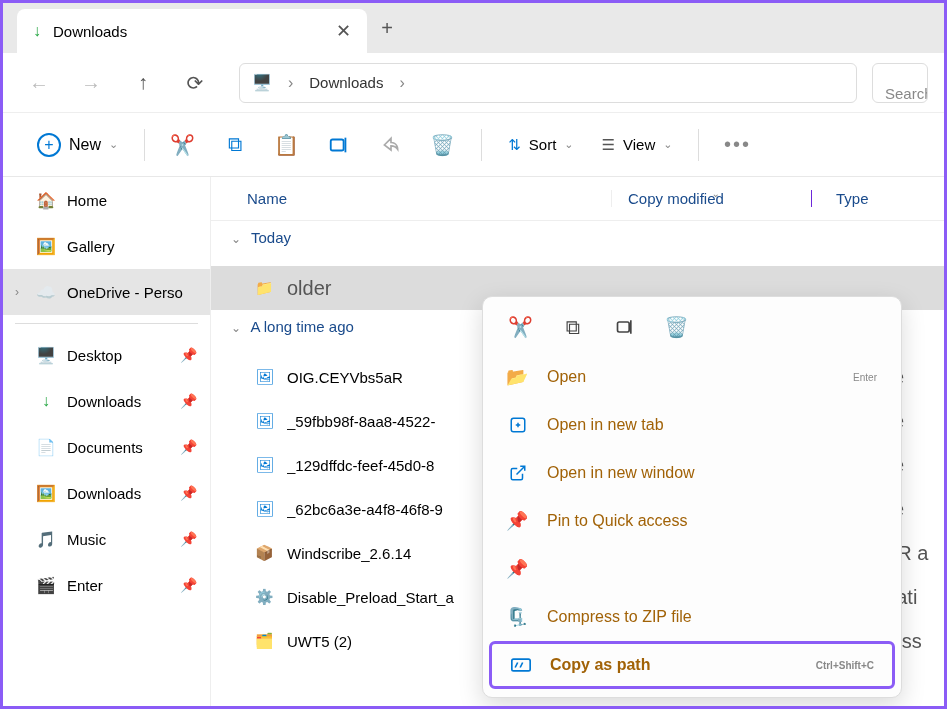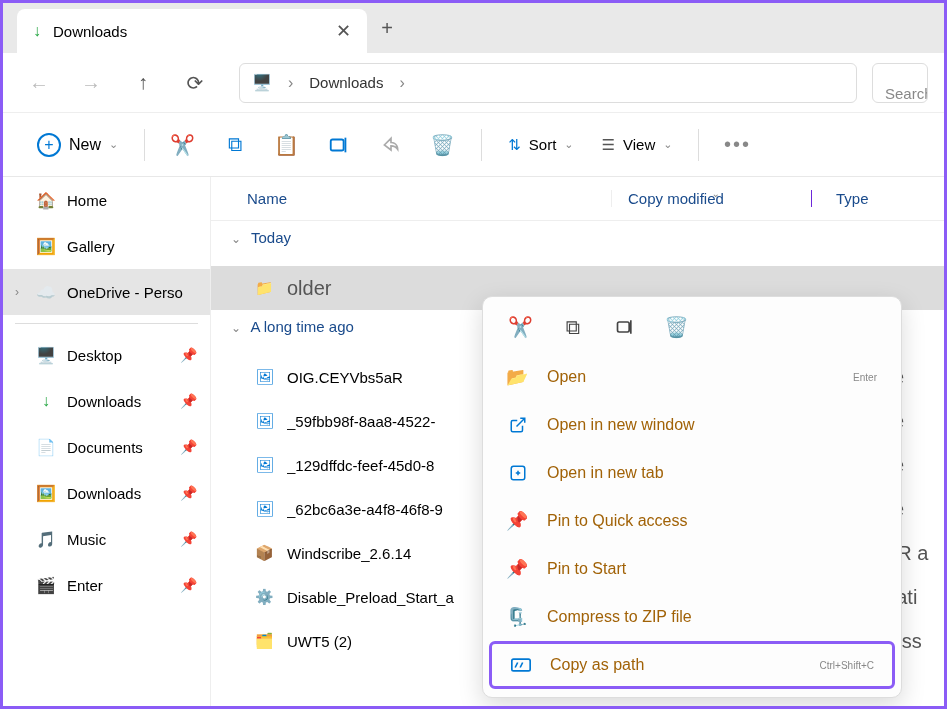--- a/index.html
+++ b/index.html
@@ -58,21 +58,21 @@
 .row.sel { background: #dcdcdc; }
 .row .fname { flex: 1; white-space: nowrap; overflow: hidden; }
 .row .type { width: 60px; text-align: left; color: #555; font-size: 20px; }
 .fileicon { width: 20px; height: 20px; display: flex; align-items: center; justify-content: center; }
 
 
 .contextmenu { position: absolute; left: 479px; top: 293px; width: 420px; background: #fdfdfd; border: 1px solid #ddd; border-radius: 10px; box-shadow: 0 8px 24px rgba(0,0,0,0.15); padding: 8px 6px; z-index: 100; }
 .cm-toolbar { display: flex; gap: 24px; padding: 8px 18px 12px; }
 .cm-tbicon { width: 28px; height: 28px; display: flex; align-items: center; justify-content: center; font-size: 20px; color: #444; }
 .cm-item { display: flex; align-items: center; height: 48px; padding: 0 18px; gap: 18px; font-size: 16px; border-radius: 6px; }
-.cm-item.hl { border: 3px solid #8b5cf6; }
+.cm-item.hl { border: 3px solid #8b5cf6; font-weight: bold; }
 .cm-item .cmicon { width: 22px; height: 22px; display: flex; align-items: center; justify-content: center; font-size: 18px; color: #0078d4; }
 .cm-item .cmlabel { flex: 1; color: #a16207; }
 .cm-item .shortcut { color: #888; font-size: 10px; }
 .cm-item.open .cmicon { color: #f5a623; }
 </style>
 </head>
 <body>
 
 <div class="tabbar">
   <div class="tab">
@@ -267,41 +267,40 @@
     <div class="cm-tbicon">🗑️</div>
   </div>
   <div class="cm-item open">
     <span class="cmicon">📂</span>
     <span class="cmlabel">Open</span>
     <span class="shortcut">Enter</span>
   </div>
   <div class="cm-item">
     <span class="cmicon">
       <svg width="18" height="18" viewBox="0 0 24 24" fill="none" stroke="#0078d4" stroke-width="2">
-          <path d="M18 13v6a2 2 0 01-2 2H5a2 2 0 01-2-2V8a2 2 0 012-2h6M15 3h6v6M10 14L21 3"></path>
-        </svg>
-    </span>
-    <span class="cmlabel">Open in new window</span>
-  </div>
-  <div class="cm-item">
-    <span class="cmicon">
-      <svg width="18" height="18" viewBox="0 0 24 24" fill="none" stroke="#0078d4" stroke-width="2">
           <rect x="3" y="3" width="18" height="18" rx="3"></rect>
           <path d="M9 12h6M12 9v6"></path>
         </svg>
     </span>
     <span class="cmlabel">Open in new tab</span>
   </div>
   <div class="cm-item">
+    <span class="cmicon">
+      <svg width="18" height="18" viewBox="0 0 24 24" fill="none" stroke="#0078d4" stroke-width="2">
+          <path d="M18 13v6a2 2 0 01-2 2H5a2 2 0 01-2-2V8a2 2 0 012-2h6M15 3h6v6M10 14L21 3"></path>
+        </svg>
+    </span>
+    <span class="cmlabel">Open in new window</span>
+  </div>
+  <div class="cm-item">
     <span class="cmicon">📌</span>
     <span class="cmlabel">Pin to Quick access</span>
   </div>
   <div class="cm-item">
     <span class="cmicon">📌</span>
-    <span class="cmlabel">Pin to Start</span>
   </div>
   <div class="cm-item">
     <span class="cmicon">🗜️</span>
     <span class="cmlabel">Compress to ZIP file</span>
   </div>
   <div class="cm-item hl">
     <span class="cmicon">
       <svg width="20" height="14" viewBox="0 0 24 16" fill="none" stroke="#0078d4" stroke-width="2">
           <rect x="1" y="1" width="22" height="14" rx="2"></rect>
           <path d="M5 11l3-6M11 11l3-6"></path>

